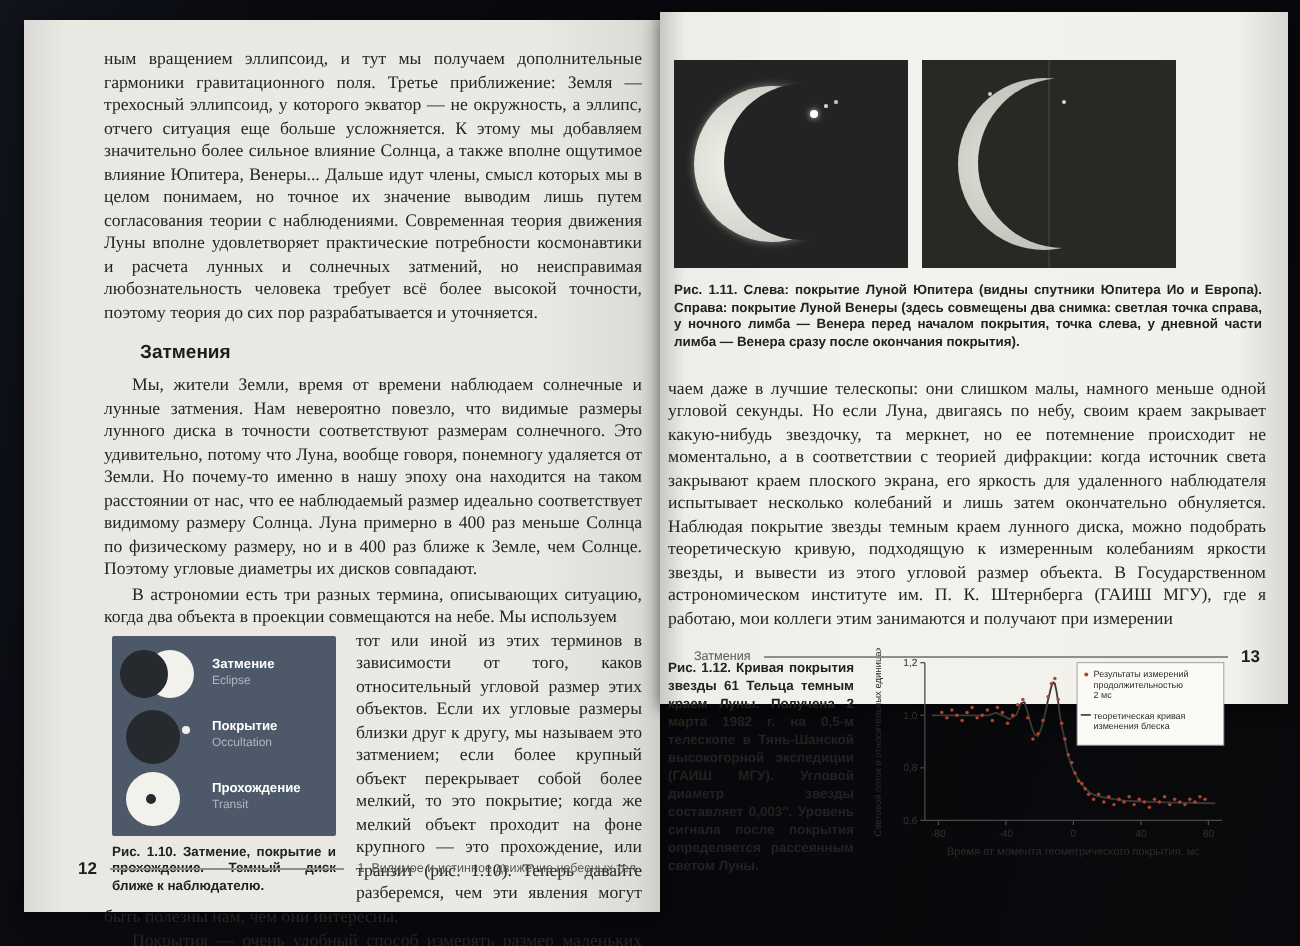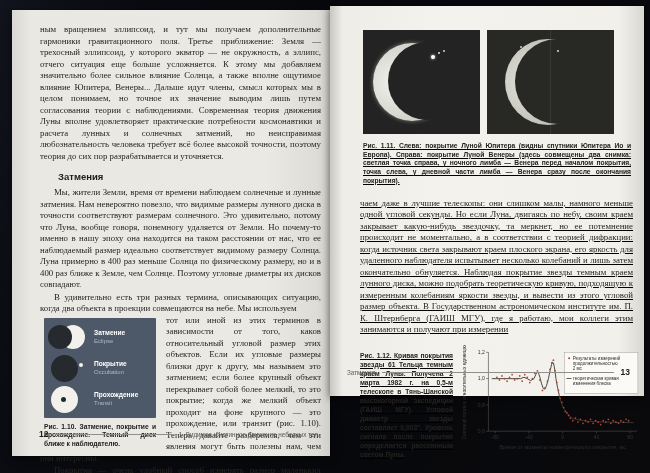--- a/index.html
+++ b/index.html
@@ -7,28 +7,27 @@
     width:650px;height:473px;overflow:hidden;position:relative;
     background:linear-gradient(105deg,#11141d 0%,#0a0b10 18%,#07080b 60%,#0a0a0d 100%);
     font-family:"Liberation Serif", serif;
     -webkit-font-smoothing:antialiased;
   }
   .page{position:absolute;box-sizing:border-box;}
   #left-page{
     left:12px;top:10px;width:318px;height:446px;
     background:linear-gradient(to right,#d9d8d4 0%,#e9e8e3 6%,#eae9e4 80%,#dddcd7 96%,#cfcec9 100%);
     box-shadow:0 2px 8px rgba(0,0,0,.6);
-    padding:14px 9px 0 28px;
+    padding:14px 9px 0 40px;
   }
   #right-page{
-    left:330px;top:6px;width:314px;height:390px;
+    left:330px;top:6px;width:314px;height:346px;
     background:linear-gradient(to right,#c8c7c2 0%,#eeede8 4%,#f3f2ed 35%,#f1f0eb 92%,#d8d7d2 100%);
     box-shadow:0 2px 8px rgba(0,0,0,.6);
-    padding:24px 11px 0 30px;
-    text-decoration:underline;
+    padding:24px 11px 0 4px;
   }
   .body-text{
     font-size:8.8px;line-height:11.5px;color:#262522;
     text-align:justify;margin:0;
   }
   .indent{text-indent:14px;}
   .section-heading{
     font-family:"Liberation Sans",sans-serif;font-size:9.5px;font-weight:bold;
     color:#1d1c1a;margin:9px 0 5px 18px;
   }
@@ -80,21 +79,21 @@
   .page-num{font-size:8.5px;font-weight:bold;color:#1f1e1c;}
   .footer-label{font-size:6.3px;color:#5a5955;}
 </style>
 </head>
 <body>
 
 <div class="page" id="left-page">
   <p class="body-text">ным вращением эллипсоид, и тут мы получаем дополнительные гармоники гравитационного поля. Третье приближение: Земля — трехосный эллипсоид, у которого экватор — не окружность, а эллипс, отчего ситуация еще больше усложняется. К этому мы добавляем значительно более сильное влияние Солнца, а также вполне ощутимое влияние Юпитера, Венеры... Дальше идут члены, смысл которых мы в целом понимаем, но точное их значение выводим лишь путем согласования теории с наблюдениями. Современная теория движения Луны вполне удовлетворяет практические потребности космонавтики и расчета лунных и солнечных затмений, но неисправимая любознательность человека требует всё более высокой точности, поэтому теория до сих пор разрабатывается и уточняется.</p>
   <div class="section-heading">Затмения</div>
   <p class="body-text indent">Мы, жители Земли, время от времени наблюдаем солнечные и лунные затмения. Нам невероятно повезло, что видимые размеры лунного диска в точности соответствуют размерам солнечного. Это удивительно, потому что Луна, вообще говоря, понемногу удаляется от Земли. Но почему-то именно в нашу эпоху она находится на таком расстоянии от нас, что ее наблюдаемый размер идеально соответствует видимому размеру Солнца. Луна примерно в 400 раз меньше Солнца по физическому размеру, но и в 400 раз ближе к Земле, чем Солнце. Поэтому угловые диаметры их дисков совпадают.</p>
-  <p class="body-text indent" style="margin-top:1px">В удивительно есть три разных термина, описывающих ситуацию, когда два объекта в проекции совмещаются на небе. Мы используем</p>
+  <p class="body-text indent" style="margin-top:1px">В астрономии есть три разных термина, описывающих ситуацию, когда два объекта в проекции совмещаются на небе. Мы используем</p>
 
   <div id="fig110">
     <div id="fig110-box">
       <div class="f110-row">
         <div class="f110-icon">
           <span class="circ" style="width:24px;height:24px;background:#f2f1ec;left:17px;top:3px;"></span>
           <span class="circ" style="width:24px;height:24px;background:#26292e;left:4px;top:3px;"></span>
         </div>
         <div class="f110-labels">
           <div class="f110-ru">Затмение</div>

